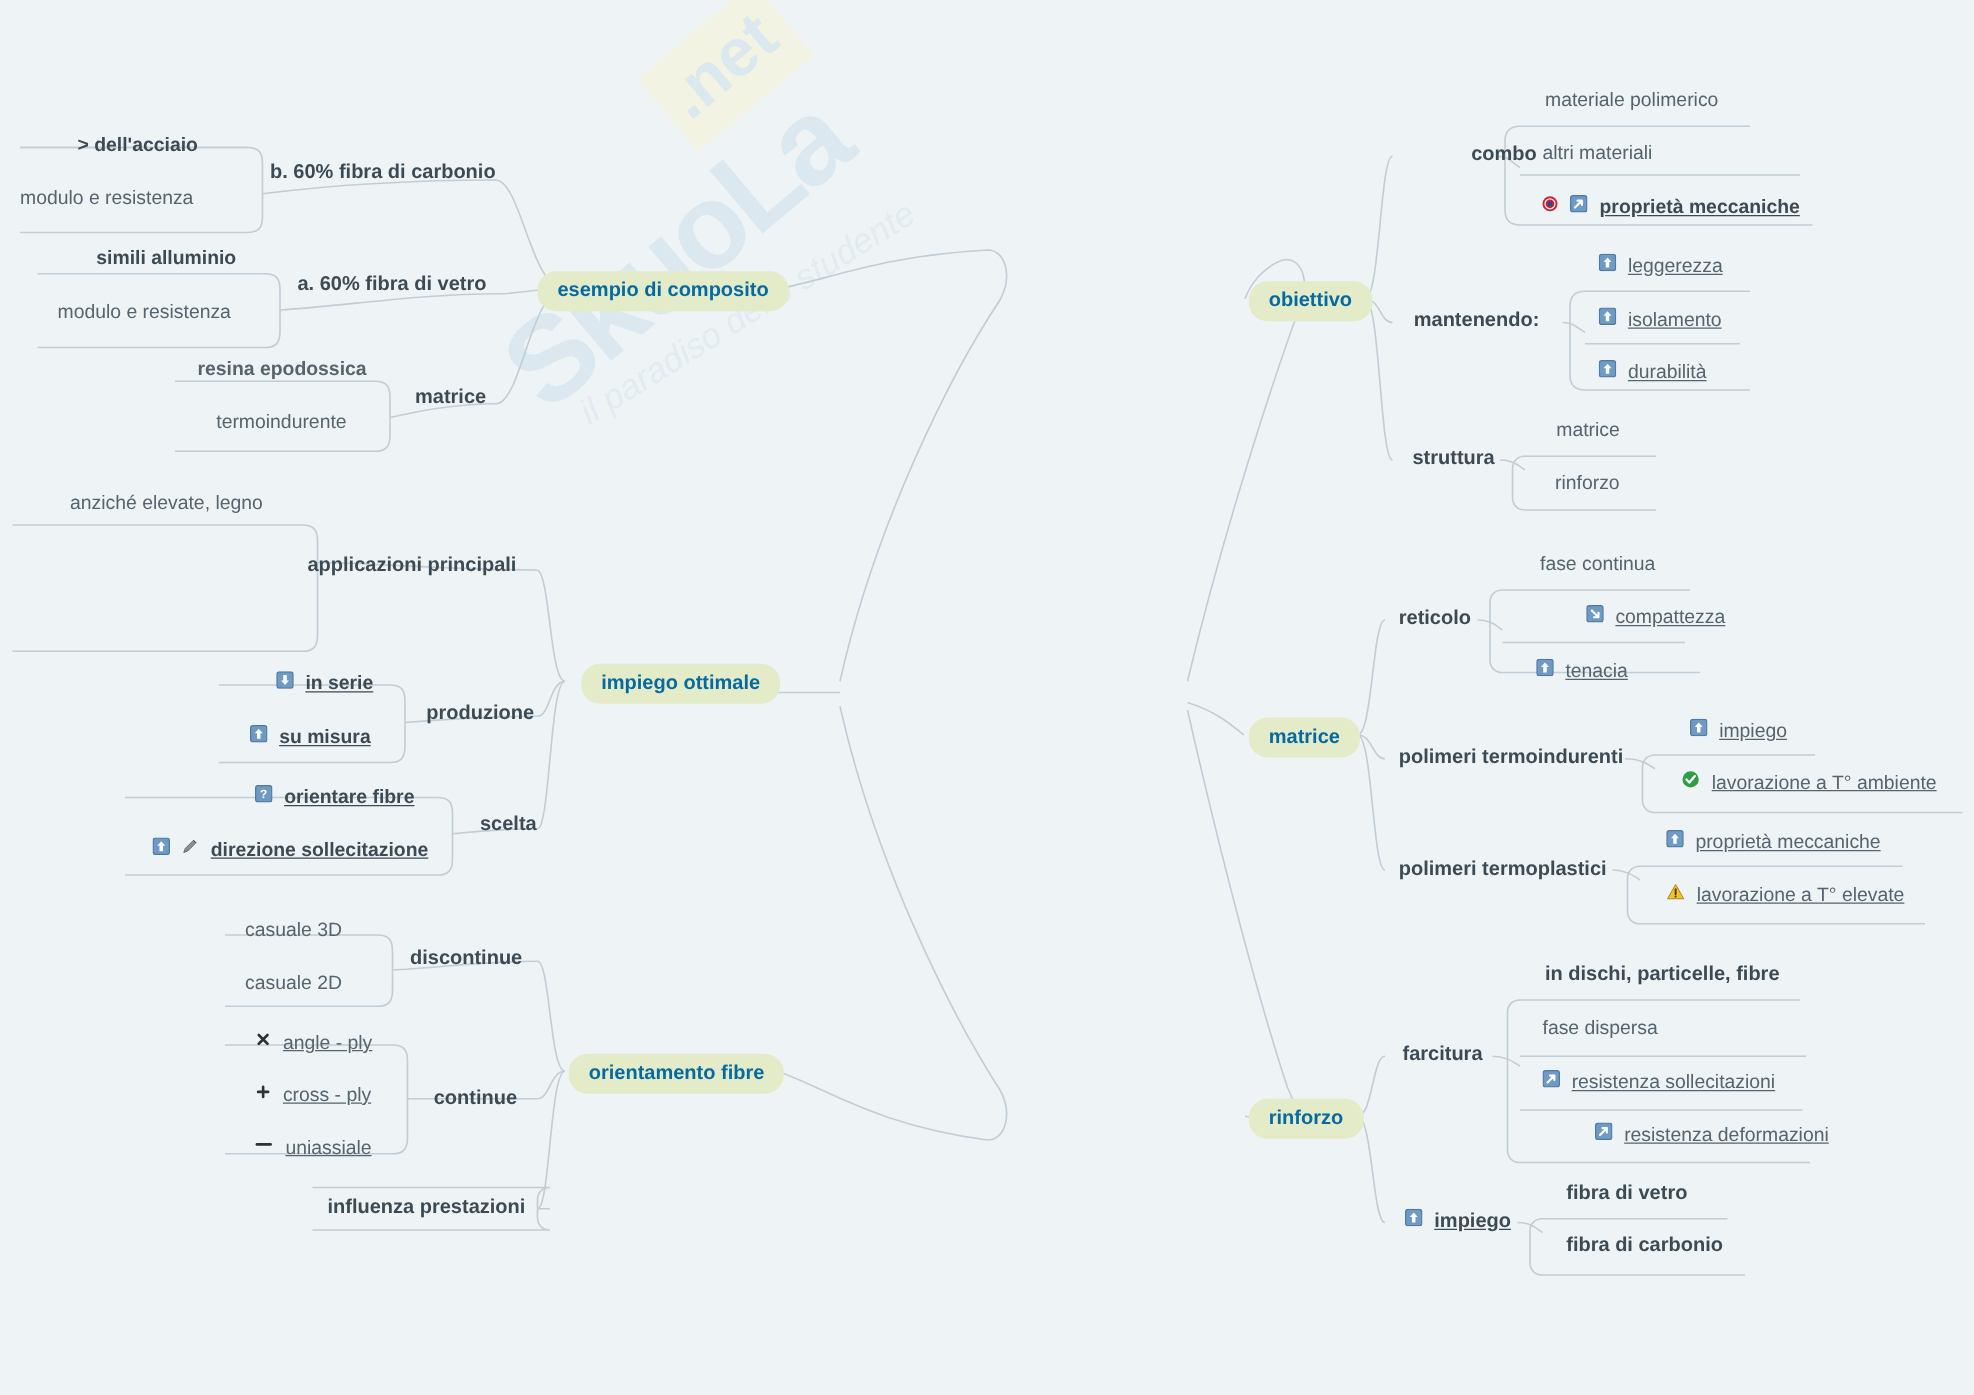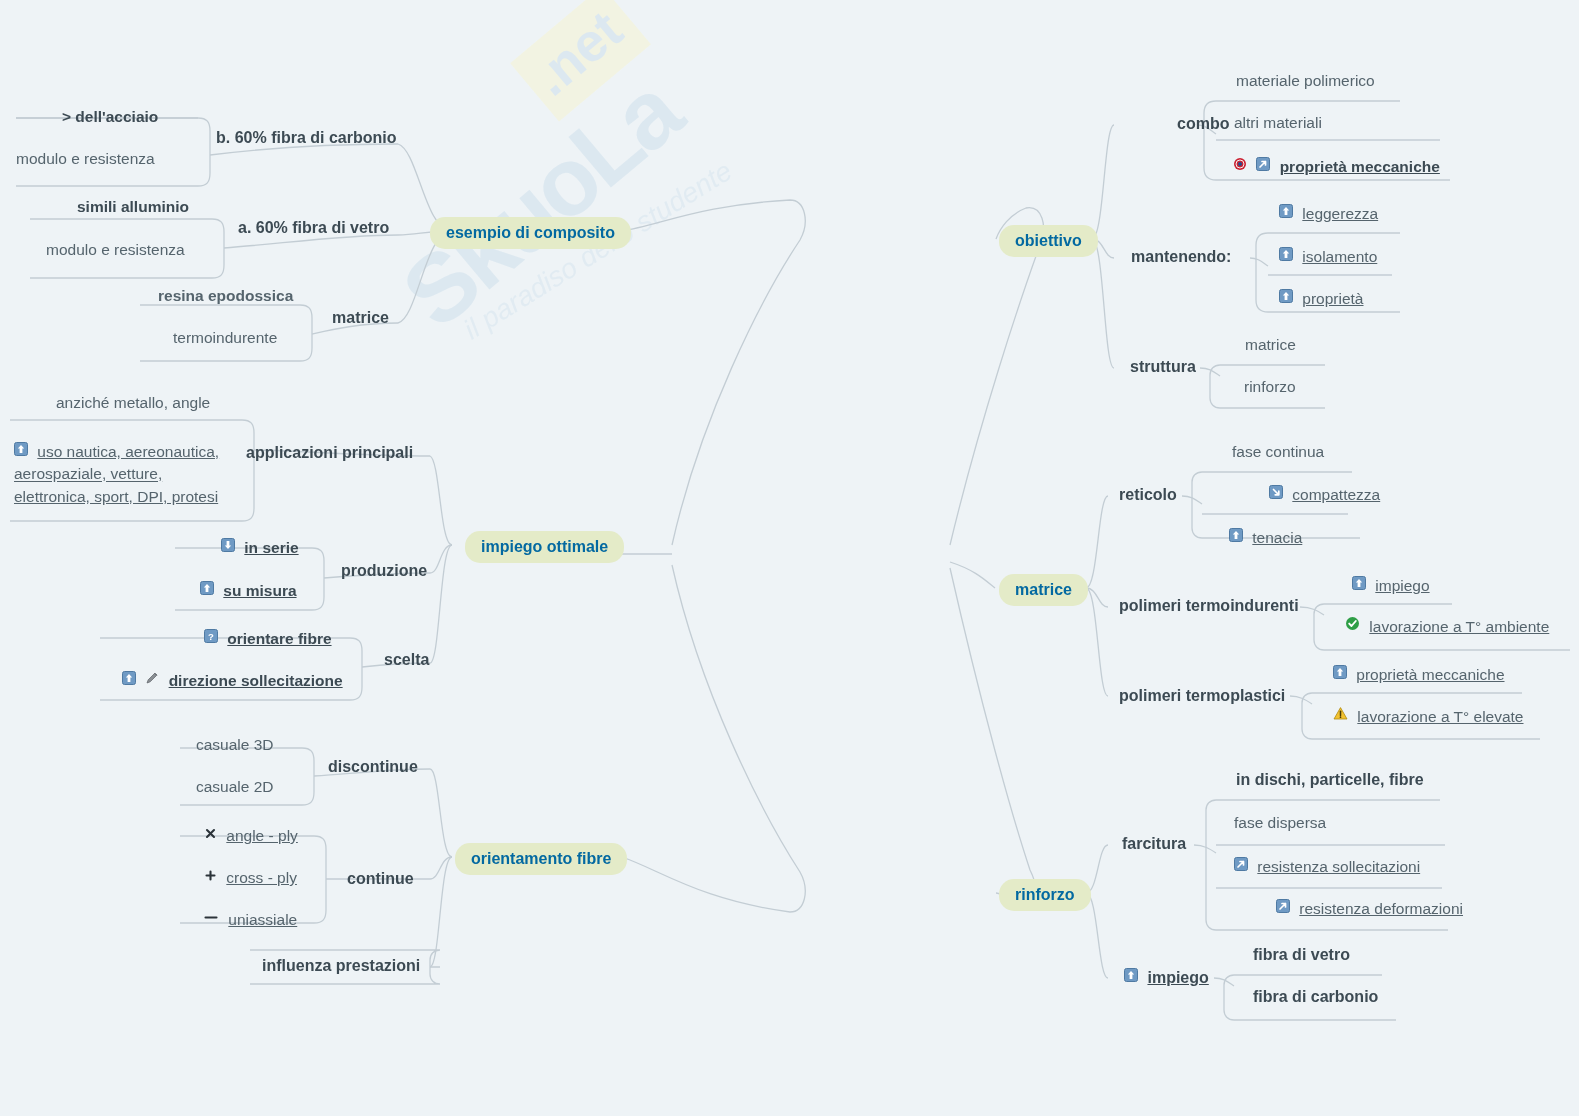--- a/index.html
+++ b/index.html
@@ -212,31 +212,22 @@
   <div class="node lvl2" style="left:216px;top:129px;">b. 60% fibra di carbonio</div>
 
   <div class="node lvl3 bold" style="left:77px;top:198px;">simili alluminio</div>
   <div class="node lvl3" style="left:46px;top:241px;">modulo e resistenza</div>
   <div class="node lvl2" style="left:238px;top:219px;">a. 60% fibra di vetro</div>
 
   <div class="node lvl3" style="left:158px;top:287px;font-weight:bold;">resina epodossica</div>
   <div class="node lvl3" style="left:173px;top:329px;">termoindurente</div>
   <div class="node lvl2" style="left:332px;top:309px;">matrice</div>
 
-  <div class="node lvl3" style="left:56px;top:394px;">anziché metallo, angle</div>
-
-  <div class="node lvl3 multiline" style="left:14px;top:440px;width:225px;">
-    <span class="ico">
-      <svg width="14" height="14" viewBox="0 0 14 14">
-        <rect x="0.5" y="0.5" width="13" height="13" rx="2" fill="#6f9ac4" stroke="#4f7aa3"></rect>
-        <path d="M7 3 L10.2 6.6 L8.4 6.6 L8.4 11 L5.6 11 L5.6 6.6 L3.8 6.6 Z" fill="#ffffff"></path>
-      </svg>
-    </span>
-    <span class="lbl">uso nautica, aereonautica, aerospaziale, vetture, elettronica, sport, DPI, protesi</span>
-  </div>
+  <div class="node lvl3" style="left:56px;top:394px;">anziché elevate, legno</div>
+
 
   <div class="node lvl2" style="left:246px;top:444px;text-align:center;">applicazioni principali</div>
 
   <div class="node lvl3 bold" style="left:221px;top:538px;">
     <span class="ico">
       <svg width="14" height="14" viewBox="0 0 14 14">
         <rect x="0.5" y="0.5" width="13" height="13" rx="2" fill="#6f9ac4" stroke="#4f7aa3"></rect>
         <path d="M7 11 L3.8 7.4 L5.6 7.4 L5.6 3 L8.4 3 L8.4 7.4 L10.2 7.4 Z" fill="#ffffff"></path>
       </svg>
     </span>
@@ -359,21 +350,21 @@
     <span class="lbl">isolamento</span>
   </div>
 
   <div class="node lvl3" style="left:1279px;top:289px;">
     <span class="ico">
       <svg width="14" height="14" viewBox="0 0 14 14">
         <rect x="0.5" y="0.5" width="13" height="13" rx="2" fill="#6f9ac4" stroke="#4f7aa3"></rect>
         <path d="M7 3 L10.2 6.6 L8.4 6.6 L8.4 11 L5.6 11 L5.6 6.6 L3.8 6.6 Z" fill="#ffffff"></path>
       </svg>
     </span>
-    <span class="lbl">proprietà</span>
+    <span class="lbl">durabilità</span>
   </div>
 
   <div class="node lvl2" style="left:1131px;top:248px;">mantenendo:</div>
 
   <div class="node lvl3" style="left:1245px;top:336px;">matrice</div>
   <div class="node lvl3" style="left:1244px;top:378px;">rinforzo</div>
   <div class="node lvl2" style="left:1130px;top:358px;">struttura</div>
 
   <div class="node lvl3" style="left:1232px;top:443px;">fase continua</div>
 

